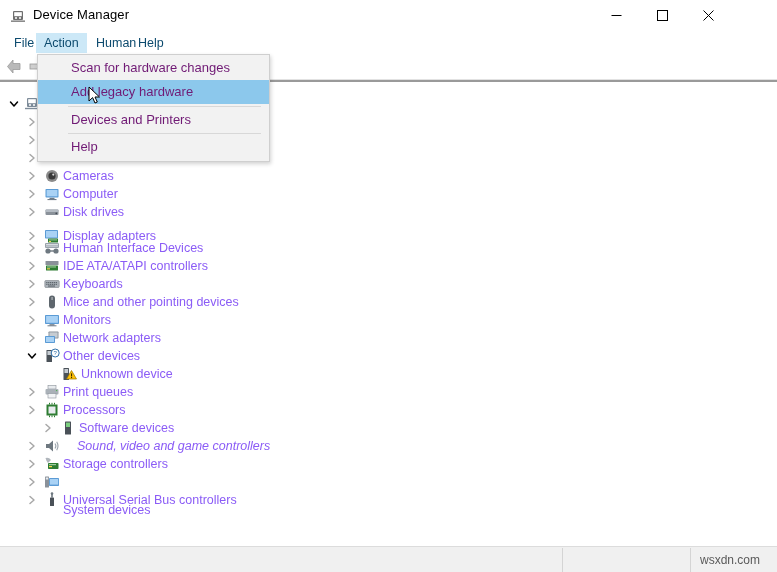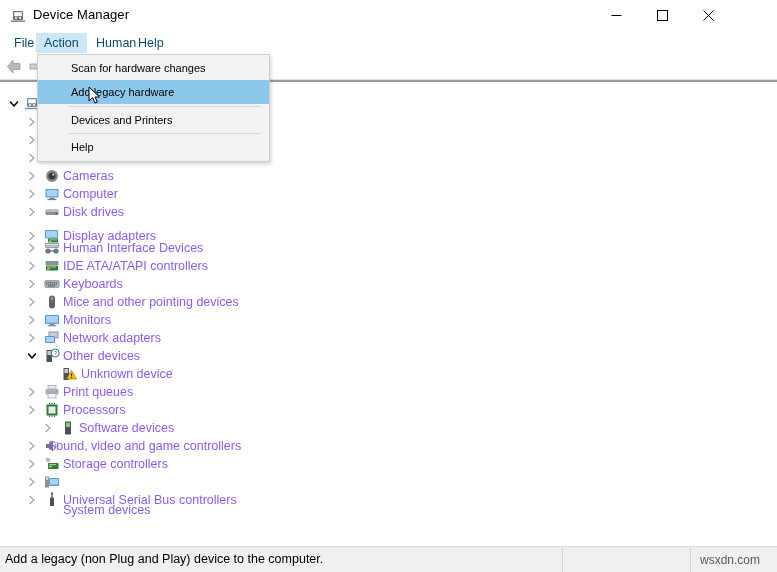--- a/index.html
+++ b/index.html
@@ -146,22 +146,22 @@
     border: 1px solid #cfcfcf;
     box-shadow: 1px 2px 4px rgba(0,0,0,0.18);
     z-index: 50;
   }
   .dd-item {
     position: absolute;
     left: 1px;
     width: 229px;
     height: 24px;
     line-height: 24px;
-    font-size: 11px;
-    color: #000000;
+    font-size: 13px;
+    color: #701a75;
     padding-left: 32px;
     box-sizing: border-box;
     white-space: nowrap;
   }
   .dd-item.sel {
     background: #8cc8ec;
     left: 0;
     width: 231px;
     padding-left: 33px;
   }
@@ -578,21 +578,21 @@
           <path d="M4 2.5 L8 6 L4 9.5" fill="none" stroke="#a8a8a8" stroke-width="1.5" stroke-linecap="round" stroke-linejoin="round"></path>
         </svg>
     </span>
     <span class="nicon" style="left:44px;">
       <svg width="16" height="16" viewBox="0 0 16 16">
         <path d="M2 6 L5 6 L9 2.5 L9 13.5 L5 10 L2 10 Z" fill="#6e7880"></path>
         <path d="M11 5.5 Q12.8 8 11 10.5" fill="none" stroke="#9aa3ab" stroke-width="1.1"></path>
         <path d="M12.7 3.8 Q15.3 8 12.7 12.2" fill="none" stroke="#9aa3ab" stroke-width="1.1"></path>
       </svg>
     </span>
-    <span class="nlabel" style="left:48px;">Sound, video and game controllers</span>
+    <span class="nlabel" style="left:77px;font-style:italic;">Sound, video and game controllers</span>
   </div>
 
   <div class="node" style="top:373px;">
     <span class="chev" style="left:26px;">
       <svg width="12" height="12" viewBox="0 0 12 12">
           <path d="M4 2.5 L8 6 L4 9.5" fill="none" stroke="#a8a8a8" stroke-width="1.5" stroke-linecap="round" stroke-linejoin="round"></path>
         </svg>
     </span>
     <span class="nicon" style="left:44px;">
       <svg width="16" height="16" viewBox="0 0 16 16">
@@ -648,17 +648,16 @@
   <div class="dd-item" style="top:80px;">Help</div>
 </div>
 
 <div id="cursor">
   <svg width="14" height="20" viewBox="0 0 14 20">
     <path d="M1 1 L1 15 L4.6 11.6 L7 17 L9.3 16 L7 11 L11.5 11 Z" fill="#ffffff" stroke="#000000" stroke-width="1" stroke-linejoin="round"></path>
   </svg>
 </div>
 
 <div id="statusbar">
-  <span id="status-text">Add a legacy (non Plug and Play) device to the computer.</span>
   <div class="sb-div" id="sb-div1"></div>
   <div class="sb-div" id="sb-div2"></div>
   <span id="watermark">wsxdn.com</span>
 </div>
 
 </body></html>

